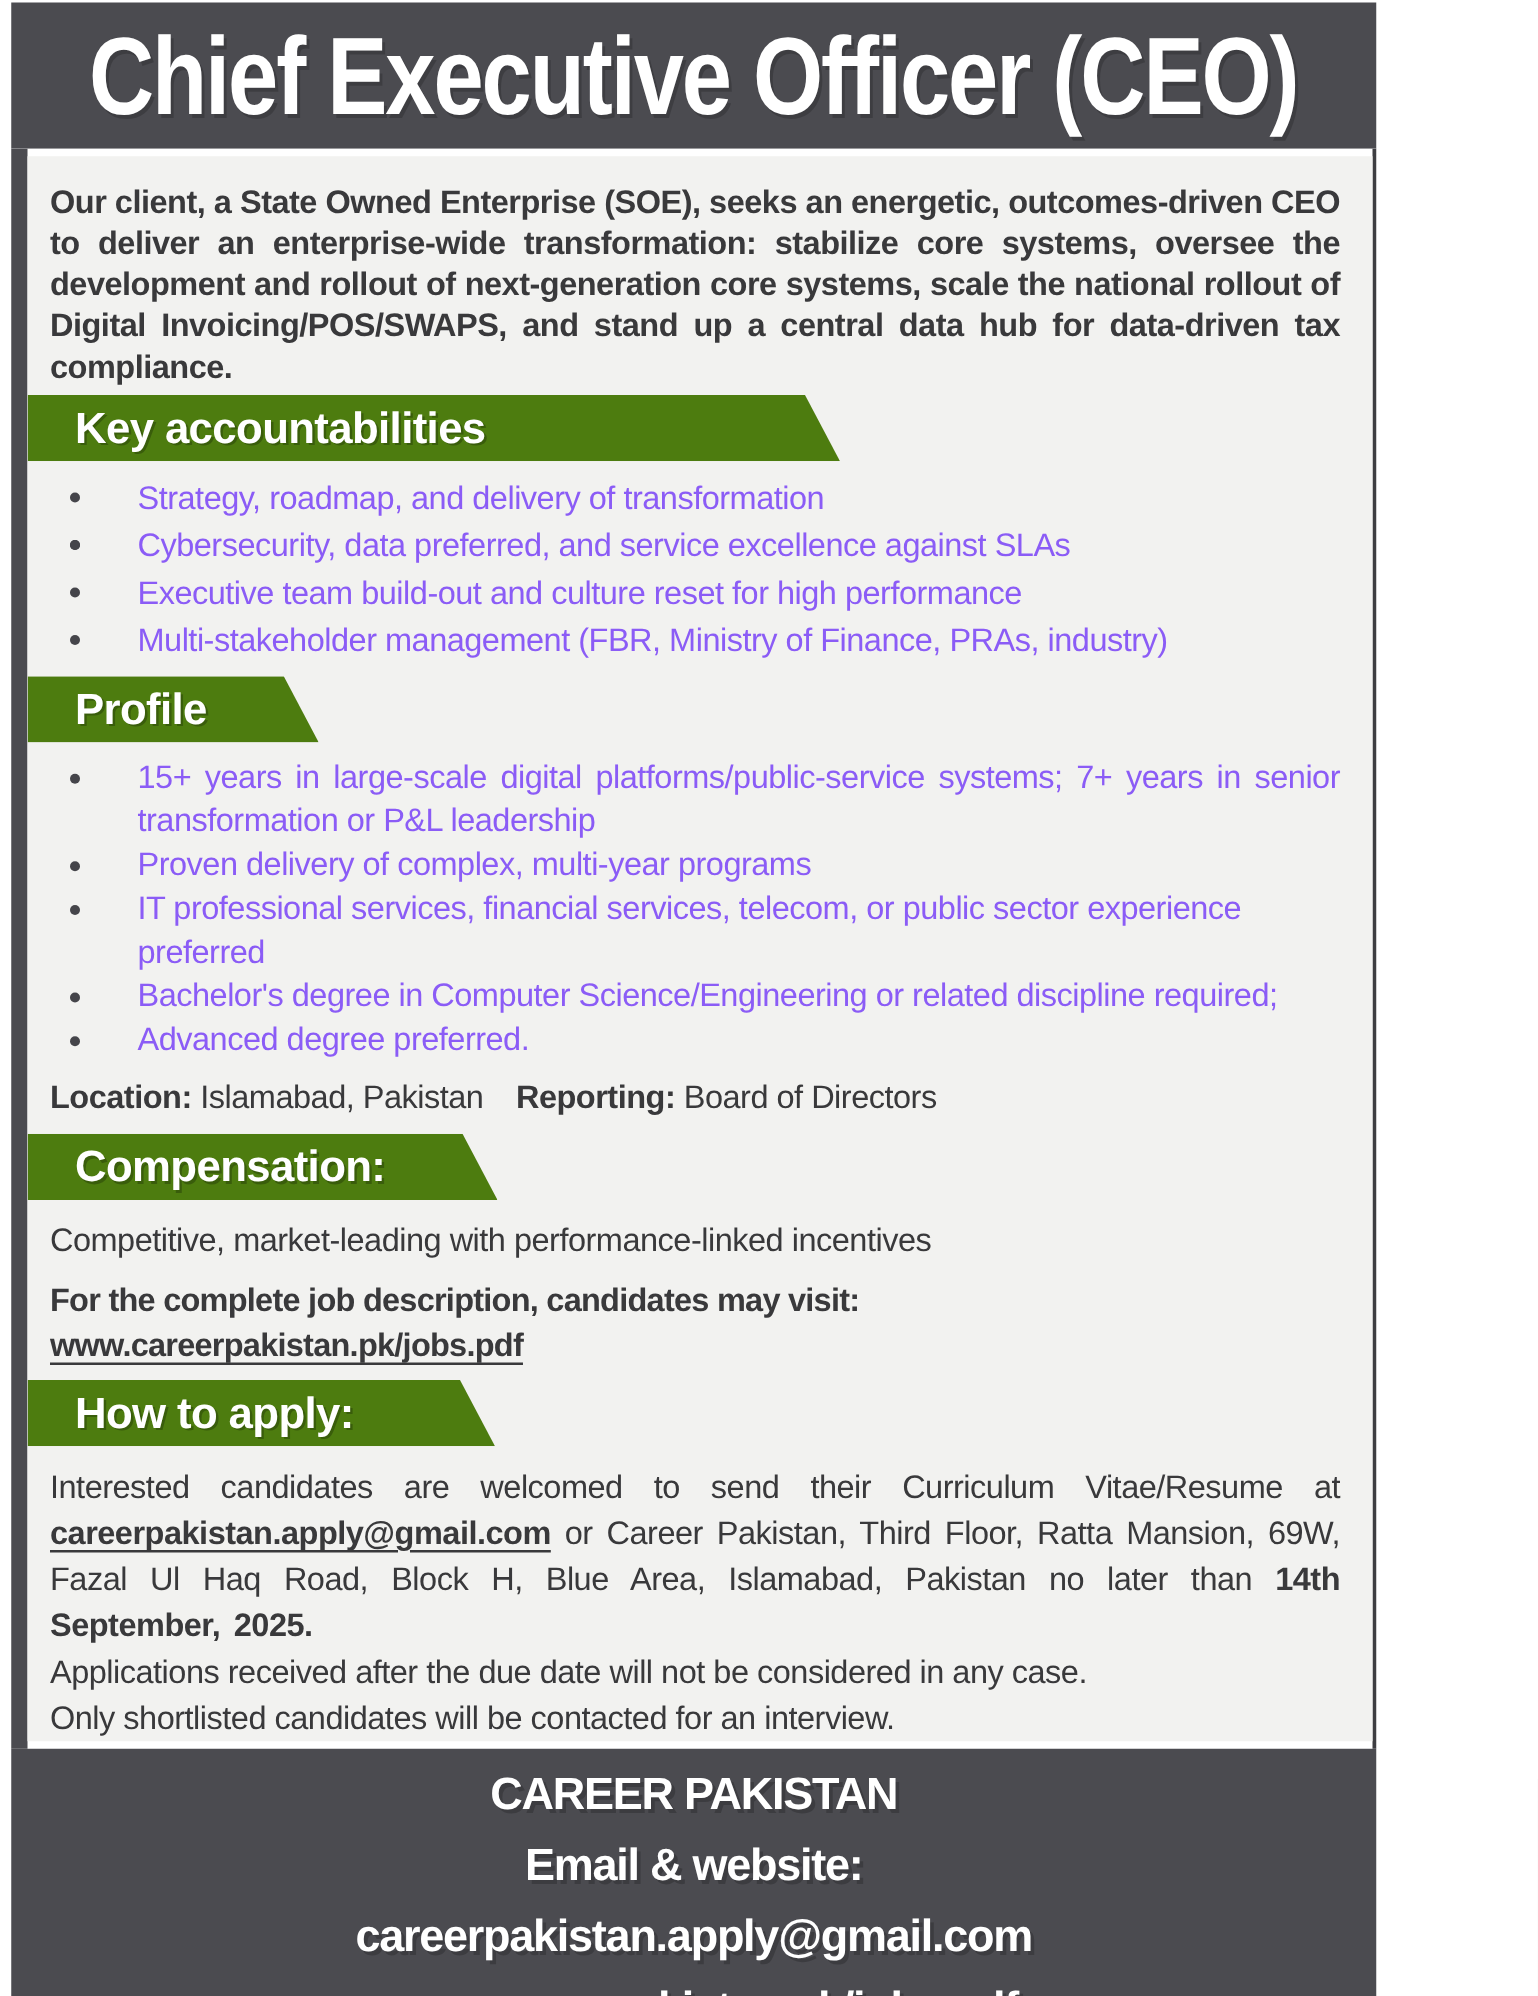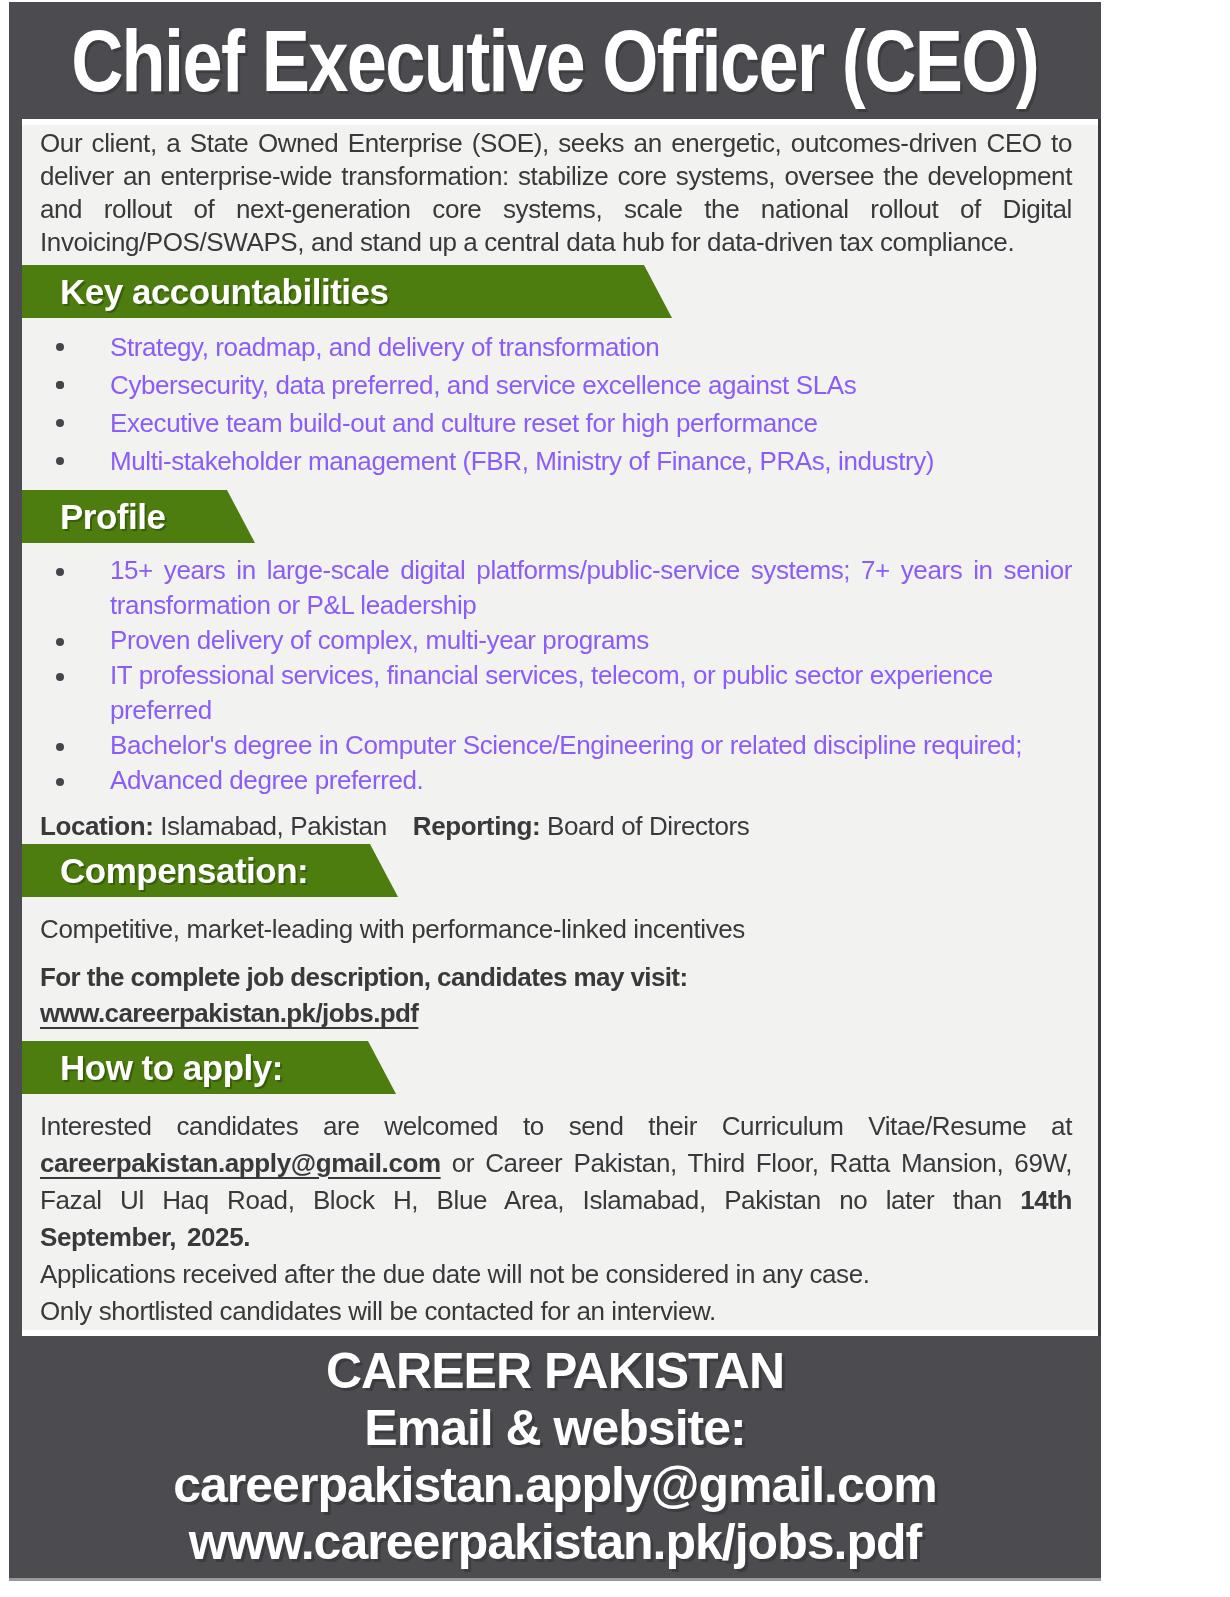--- a/index.html
+++ b/index.html
@@ -51,22 +51,23 @@
     color: #39393b;
     font-size: 26px;
     letter-spacing: -0.4px;
     line-height: 36px;
     box-sizing: border-box;
   }
   .content p { margin: 0; }
   .justify { text-align: justify; }
   .intro {
     margin-top: 0;
-    padding-top: 2px;
+    padding-top: 20px;
     line-height: 33px;
+    font-weight: bold;
   }
   
   .section-bar {
     margin-left: -18px;
     background: #4d7c0f;
     height: 53px;
     display: flex;
     align-items: center;
     padding-left: 38px;
     box-sizing: border-box;
@@ -74,21 +75,21 @@
   }
   .section-bar span {
     color: #ffffff;
     font-size: 35px;
     font-weight: 700;
     letter-spacing: -0.5px;
     text-shadow: 2px 2px 0 rgba(0,0,0,0.25);
   }
   .bar-ka      { width: 650px; margin-top: 6px; }
   .bar-profile { width: 233px; margin-top: 10px; }
-  .bar-comp    { width: 376px; }
+  .bar-comp    { width: 376px; margin-top: 12px; }
   .bar-apply   { width: 374px; margin-top: 10px; }
   
   ul.bullets {
     list-style: none;
     margin: 10px 0 0 0;
     padding: 0;
   }
   ul.bullets li {
     position: relative;
     padding-left: 70px;
@@ -136,21 +137,21 @@
     display: flex;
     flex-direction: column;
     align-items: center;
     justify-content: center;
     text-align: center;
     color: #ffffff;
     box-sizing: border-box;
   }
   .footer-banner div {
     font-weight: 700;
-    font-size: 50px;
+    font-size: 36px;
     line-height: 57px;
     letter-spacing: -1px;
     text-shadow: 3px 3px 0 rgba(0,0,0,0.20);
     white-space: nowrap;
   }
 </style>
 </head>
 <body>
 
 <div class="frame">

